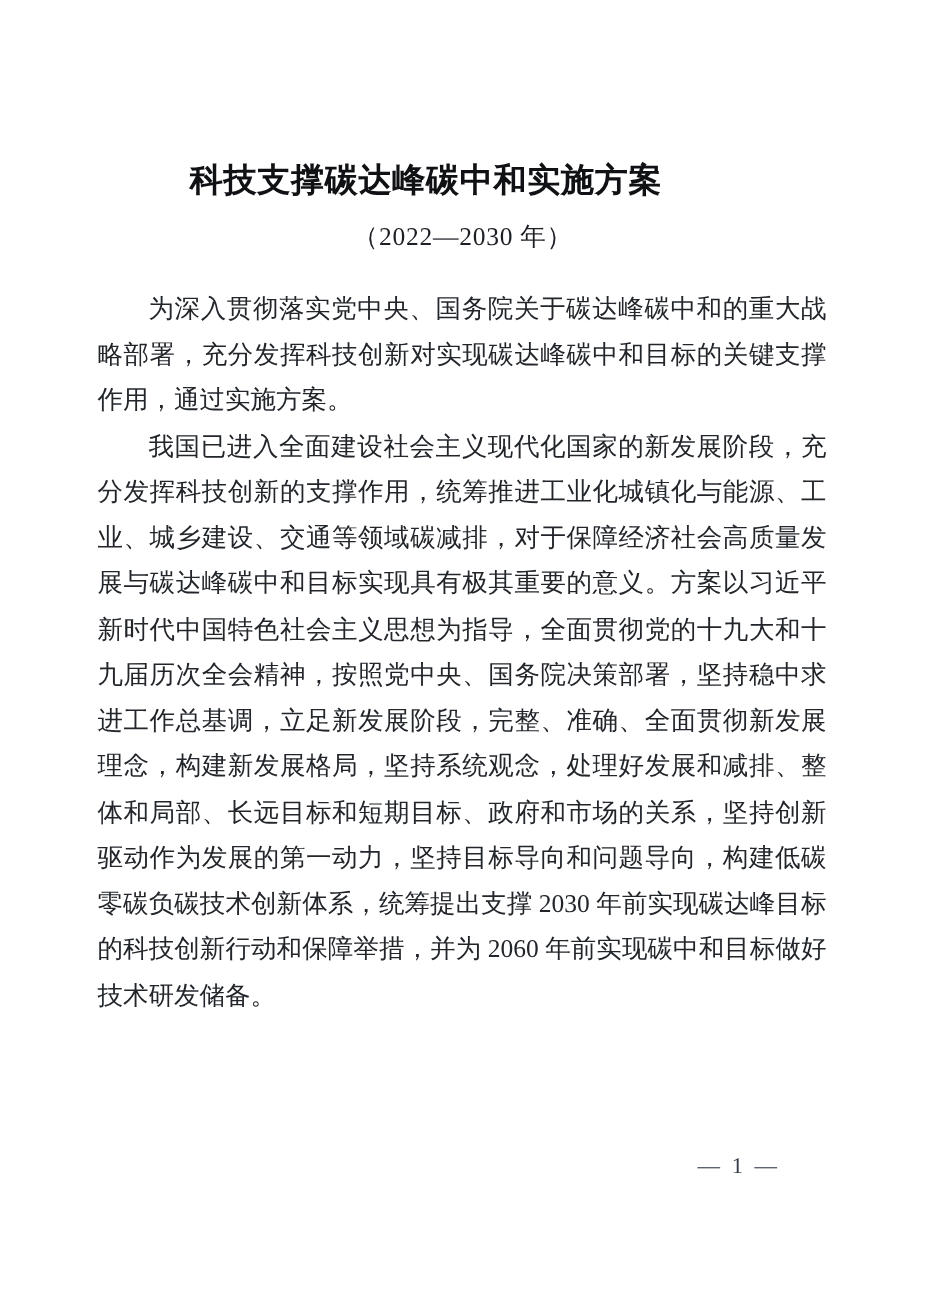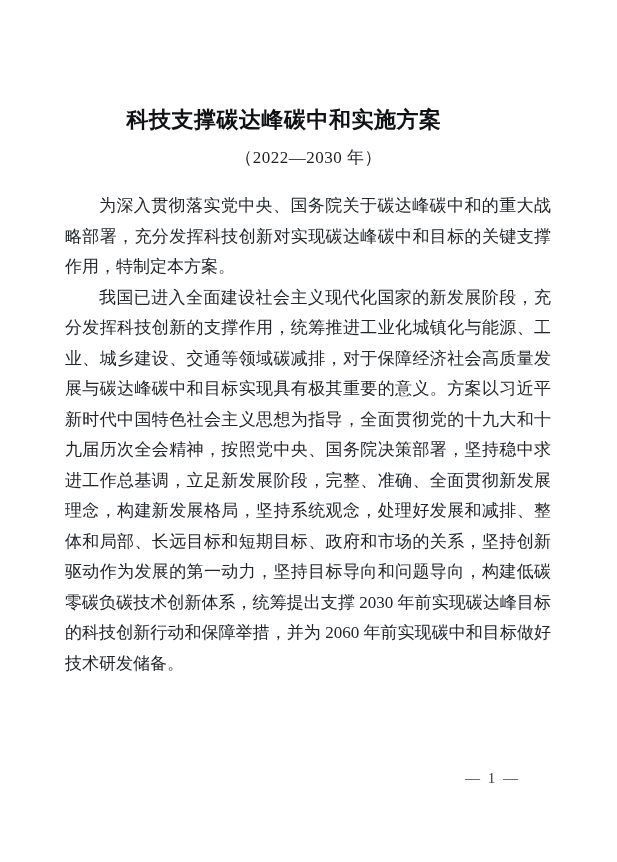--- a/index.html
+++ b/index.html
@@ -74,19 +74,19 @@
 </head>
 <body>
 
 <div class="page">
 
   <h1 class="doc-title">科技支撑碳达峰碳中和实施方案</h1>
 
   <div class="doc-subtitle">（2022—2030 年）</div>
 
   <div class="doc-body">
-    <p>为深入贯彻落实党中央、国务院关于碳达峰碳中和的重大战略部署，充分发挥科技创新对实现碳达峰碳中和目标的关键支撑作用，特制定本方案。</p>
+    <p>为深入贯彻落实党中央、国务院关于碳达峰碳中和的重大战略部署，充分发挥科技创新对实现碳达峰碳中和目标的关键支撑作用，通过实施方案。</p>
     <p>我国已进入全面建设社会主义现代化国家的新发展阶段，充分发挥科技创新的支撑作用，统筹推进工业化城镇化与能源、工业、城乡建设、交通等领域碳减排，对于保障经济社会高质量发展与碳达峰碳中和目标实现具有极其重要的意义。方案以习近平新时代中国特色社会主义思想为指导，全面贯彻党的十九大和十九届历次全会精神，按照党中央、国务院决策部署，坚持稳中求进工作总基调，立足新发展阶段，完整、准确、全面贯彻新发展理念，构建新发展格局，坚持系统观念，处理好发展和减排、整体和局部、长远目标和短期目标、政府和市场的关系，坚持创新驱动作为发展的第一动力，坚持目标导向和问题导向，构建低碳零碳负碳技术创新体系，统筹提出支撑 2030 年前实现碳达峰目标的科技创新行动和保障举措，并为 2060 年前实现碳中和目标做好技术研发储备。</p>
   </div>
 
   <div class="page-number">— 1 —</div>
 
 </div>
 
 </body></html>

